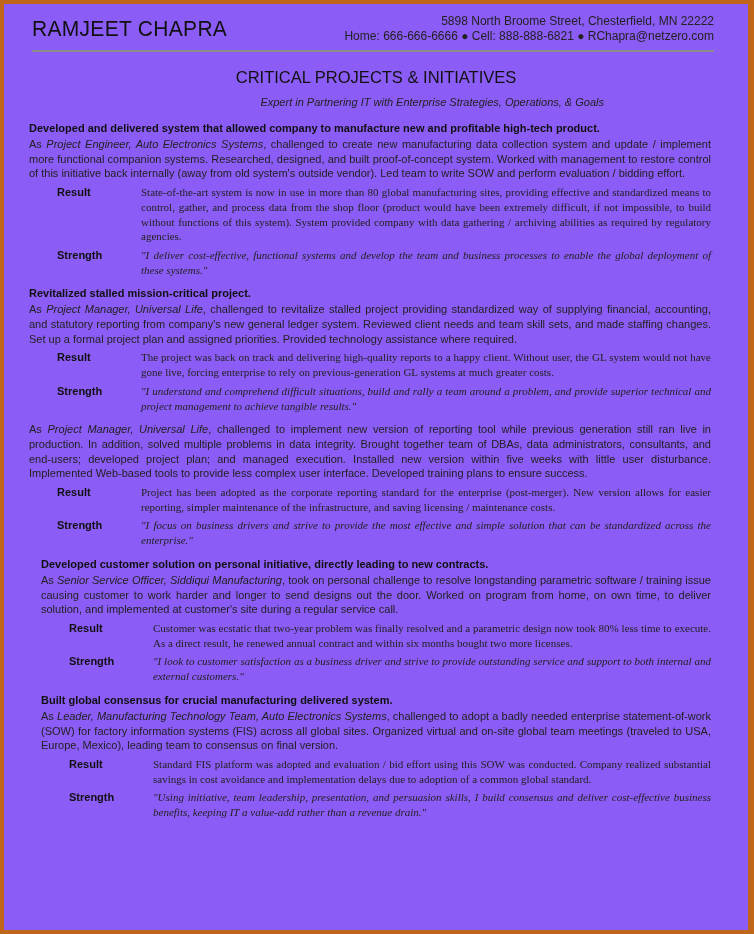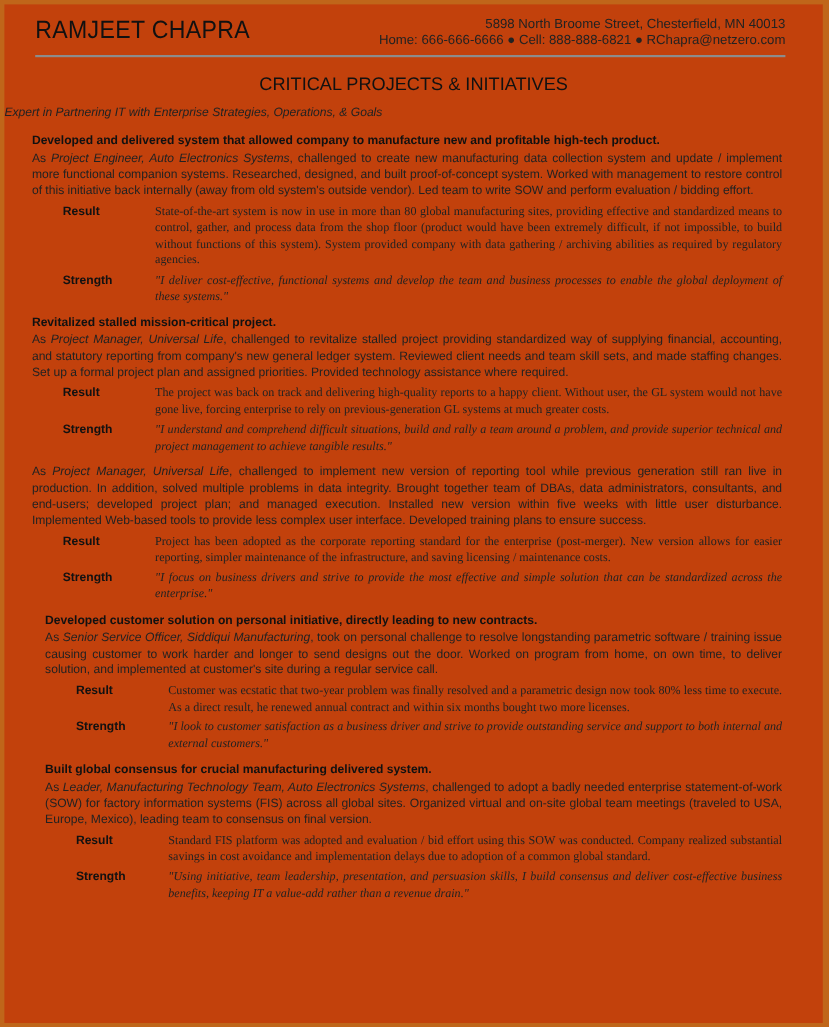--- a/index.html
+++ b/index.html
@@ -3,46 +3,46 @@
 <meta charset="utf-8">
 <style>
   html, body { margin: 0; padding: 0; }
   body {
     width: 754px; height: 934px; overflow: hidden;
     background: #c0661a;
     font-family: "Liberation Sans", sans-serif;
   }
   .page {
     position: absolute; left: 4px; top: 4px; width: 744px; height: 926px;
-    background: #c2410c; color: #1a1a1a;
+    background: #8b5cf6; color: #1a1a1a;
   }
   .header { position: absolute; left: 28px; top: 8px; width: 682px; height: 38px; border-bottom: 2px solid #8c8c8c; }
   .name { position: absolute; left: 0; top: 3px; font-size: 21px; font-weight: normal; letter-spacing: 0.3px; color: #111; transform: scaleY(1.08); transform-origin: top left; }
   .contact { position: absolute; right: 0; top: 2px; text-align: right; font-size: 12px; line-height: 15px; color: #222; }
   .section-title { position: absolute; left: 0; width: 744px; top: 64px; text-align: center; font-size: 16.5px; color: #111; }
-  .tagline { position: absolute; left: 0; width: 600px; top: 92px; text-align: left; font-size: 11px; font-style: italic; color: #222; }
+  .tagline { position: absolute; left: 0; width: 600px; top: 92px; text-align: right; font-size: 11px; font-style: italic; color: #222; }
   .projects { position: absolute; left: 25px; top: 117px; width: 682px; }
   .proj { margin-bottom: 9px; }
   .proj-title { text-align: left; font-weight: bold; font-size: 11px; line-height: 14px; margin-bottom: 2px; color: #111; }
   .desc { font-size: 11px; line-height: 14.7px; text-align: justify; color: #222; }
   .desc i { font-style: italic; }
   .row { display: flex; margin-top: 4px; font-size: 11px; line-height: 14.7px; margin-left: 28px; }
   .row .lbl { width: 84px; flex-shrink: 0; font-weight: bold; color: #111; }
   .row .txt { flex: 1; text-align: justify; color: #222; font-family: Liberation Serif, serif; }
   .row .txt.it { font-style: italic; }
   .proj.indent { padding-left: 12px; }
 </style>
 </head>
 <body>
 
 <div class="page">
   <div class="header">
     <div class="name">RAMJEET CHAPRA</div>
     <div class="contact">
-      <div>5898 North Broome Street, Chesterfield, MN 40013</div>
+      <div>5898 North Broome Street, Chesterfield, MN 22222</div>
       <div>Home: 666-666-6666 ● Cell: 888-888-6821 ● RChapra@netzero.com</div>
     </div>
   </div>
 
   <div class="section-title">CRITICAL PROJECTS &amp; INITIATIVES</div>
   <div class="tagline">Expert in Partnering IT with Enterprise Strategies, Operations, &amp; Goals</div>
 
   <div class="projects">
 
     <div class="proj">

